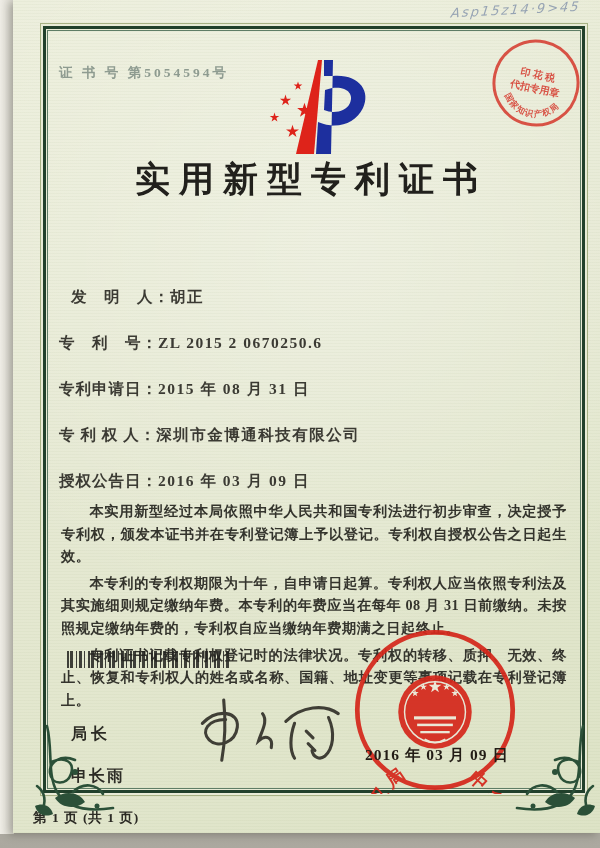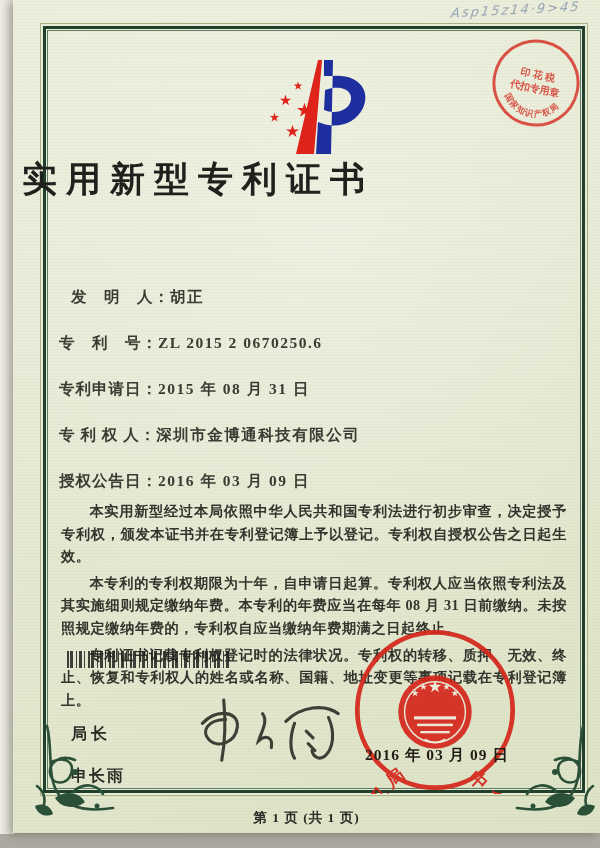--- a/index.html
+++ b/index.html
@@ -26,21 +26,21 @@
     box-shadow:
       0 0 0 2px #e8ebd6, 0 0 0 3px #a7b184,
       inset 0 0 0 1px #e8ebd6, inset 0 0 0 2px #5f7d66;
   }
   .abs{position:absolute;}
   .cert-number{left:46px;top:64px;font-size:13.5px;letter-spacing:3px;
     color:#8e9b90;font-weight:600;}
   .hand-note{left:438px;top:2px;font-size:13px;font-style:italic;
     font-family:"DejaVu Sans",sans-serif;color:rgba(95,115,155,.6);
     letter-spacing:2px;transform:rotate(-3deg) skewX(-10deg);}
-  .title{left:0;right:0;top:156px;text-align:left;font-size:35px;font-weight:700;
+  .title{left:0;right:0;top:156px;text-align:center;font-size:35px;font-weight:700;
     letter-spacing:9px;color:#21201c;padding-left:9px;}
   .field{left:46px;font-size:15.5px;font-weight:600;color:#3b3a33;letter-spacing:1px;}
   .field .val{letter-spacing:1.5px;}
   .paras{left:44px;width:514px;top:496px;font-size:14.2px;line-height:22.6px;
     color:#34342d;font-weight:600;letter-spacing:.6px;}
   .paras p{margin:4px;text-indent:2em;text-align:justify;}
   .barcode{left:54px;top:651px;width:162px;height:17px;
     background:repeating-linear-gradient(90deg,
       #21211e 0 2px, rgba(0,0,0,0) 2px 3px,
       #21211e 3px 6px, rgba(0,0,0,0) 6px 9px,
@@ -48,35 +48,36 @@
       #21211e 12px 15px, rgba(0,0,0,0) 15px 17px,
       #21211e 17px 18px, rgba(0,0,0,0) 18px 21px);
     opacity:.85;}
   .director-title{left:58px;top:724px;font-size:16px;font-weight:700;color:#2c2b25;letter-spacing:4px;}
   .director-name{left:58px;top:754px;font-size:16px;font-weight:700;color:#2c2b25;letter-spacing:2px;margin-top:12px;}
   .sig-svg{left:168px;top:690px;}
   .seal-svg{left:338px;top:626px;opacity:.93;}
   .seal-date{left:344px;top:745px;width:160px;text-align:center;font-size:15.5px;
     font-weight:700;color:#221c15;letter-spacing:1px;z-index:5;}
   .stamp-svg{left:468px;top:28px;transform:rotate(12deg);opacity:.85;}
-  .footer{left:0;right:0;top:809px;text-align:center;font-size:13.5px;
-    font-weight:700;color:#2b2a24;letter-spacing:1px;}
+  .footer{left:0;right:0;top:809px;font-size:13.5px;
+    font-weight:700;color:#2b2a24;letter-spacing:1px;padding-left:20px;}
   .corner{z-index:4;}
   .corner.left{left:4px;top:722px;}
   .corner.right{left:502px;top:722px;transform:scaleX(-1);}
 </style>
 </head>
 <body>
 
 <div class="edge-strip"></div>
 
 <div class="paper">
   <div class="texture"></div>
   <div class="frame"></div>
 
+  <div class="abs cert-number">证 书 号 第5054594号</div>
 
   <div class="abs hand-note">Asp15z14·9&gt;45</div>
 
   <svg class="abs" style="left:228px;top:50px;" width="172" height="114" viewBox="0 0 172 114">
     <defs>
       <symbol id="star" viewBox="-1.1 -1.1 2.2 2.2">
         <polygon points="0,-1 0.2245,-0.309 0.951,-0.309 0.3633,0.118 0.5878,0.809 0,0.382 -0.5878,0.809 -0.3633,0.118 -0.951,-0.309 -0.2245,-0.309"></polygon>
       </symbol>
     </defs>
 

